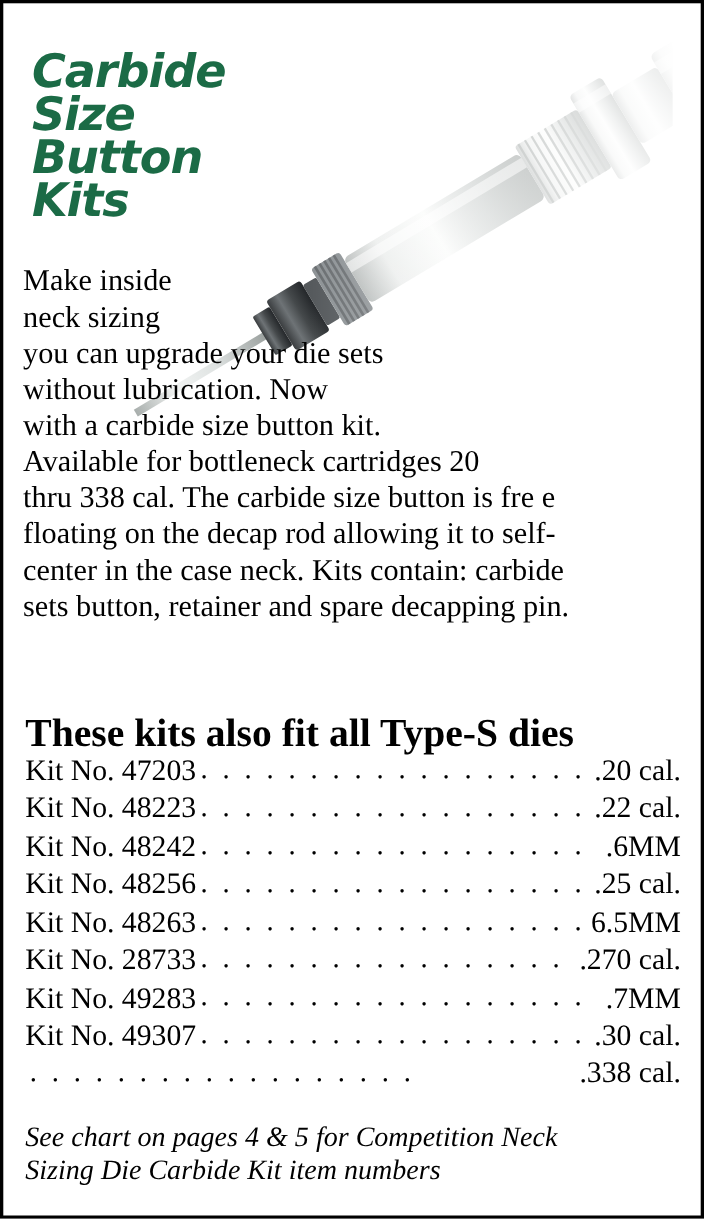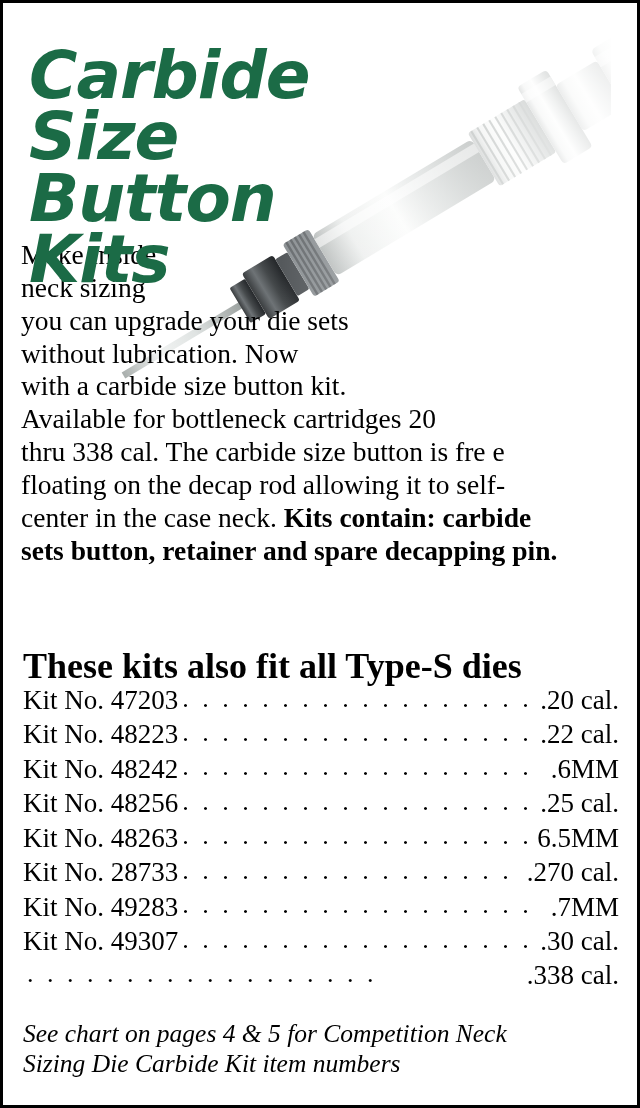--- a/index.html
+++ b/index.html
@@ -35,21 +35,21 @@
   
   .title {
     position: absolute;
     left: 8px;
     top: 28px;
     width: 300px;
     font-family: "DejaVu Sans", sans-serif;
     font-weight: bold;
     font-style: italic;
     color: #1b6b46;
-    font-size: 66px;
+    font-size: 42px;
     line-height: 0.93;
     letter-spacing: -1px;
     z-index: 4;
   }
   .title div { white-space: nowrap; }
 
   
   .photo {
     position: absolute;
     left: 10px;
@@ -65,21 +65,21 @@
     position: absolute;
     left: 0px;
     top: 222px;
     width: 600px;
     font-size: 27.5px;
     line-height: 1.195;
     z-index: 3;
   }
   .body-text p { margin: 0; }
   .bt-line { display: block; white-space: nowrap; }
-  .bold { font-weight: bold; }
+  .bold { font-weight: normal; }
 
   
   .kits-heading {
     position: absolute;
     left: 2px;
     top: 628px;
     font-size: 36px;
     font-weight: bold;
     z-index: 3;
   }
@@ -87,21 +87,21 @@
   
   .kit-list {
     position: absolute;
     left: 2px;
     top: 666px;
     width: 596px;
     z-index: 3;
   }
   .kit-row {
     display: flex;
-    align-items: center;
+    align-items: flex-end;
     font-size: 27px;
     line-height: 1.275;
     white-space: nowrap;
   }
   .kit-no { flex: 0 0 auto; }
   .kit-dots {
     flex: 1 1 auto;
     overflow: hidden;
     white-space: nowrap;
     margin: 0 4px;

